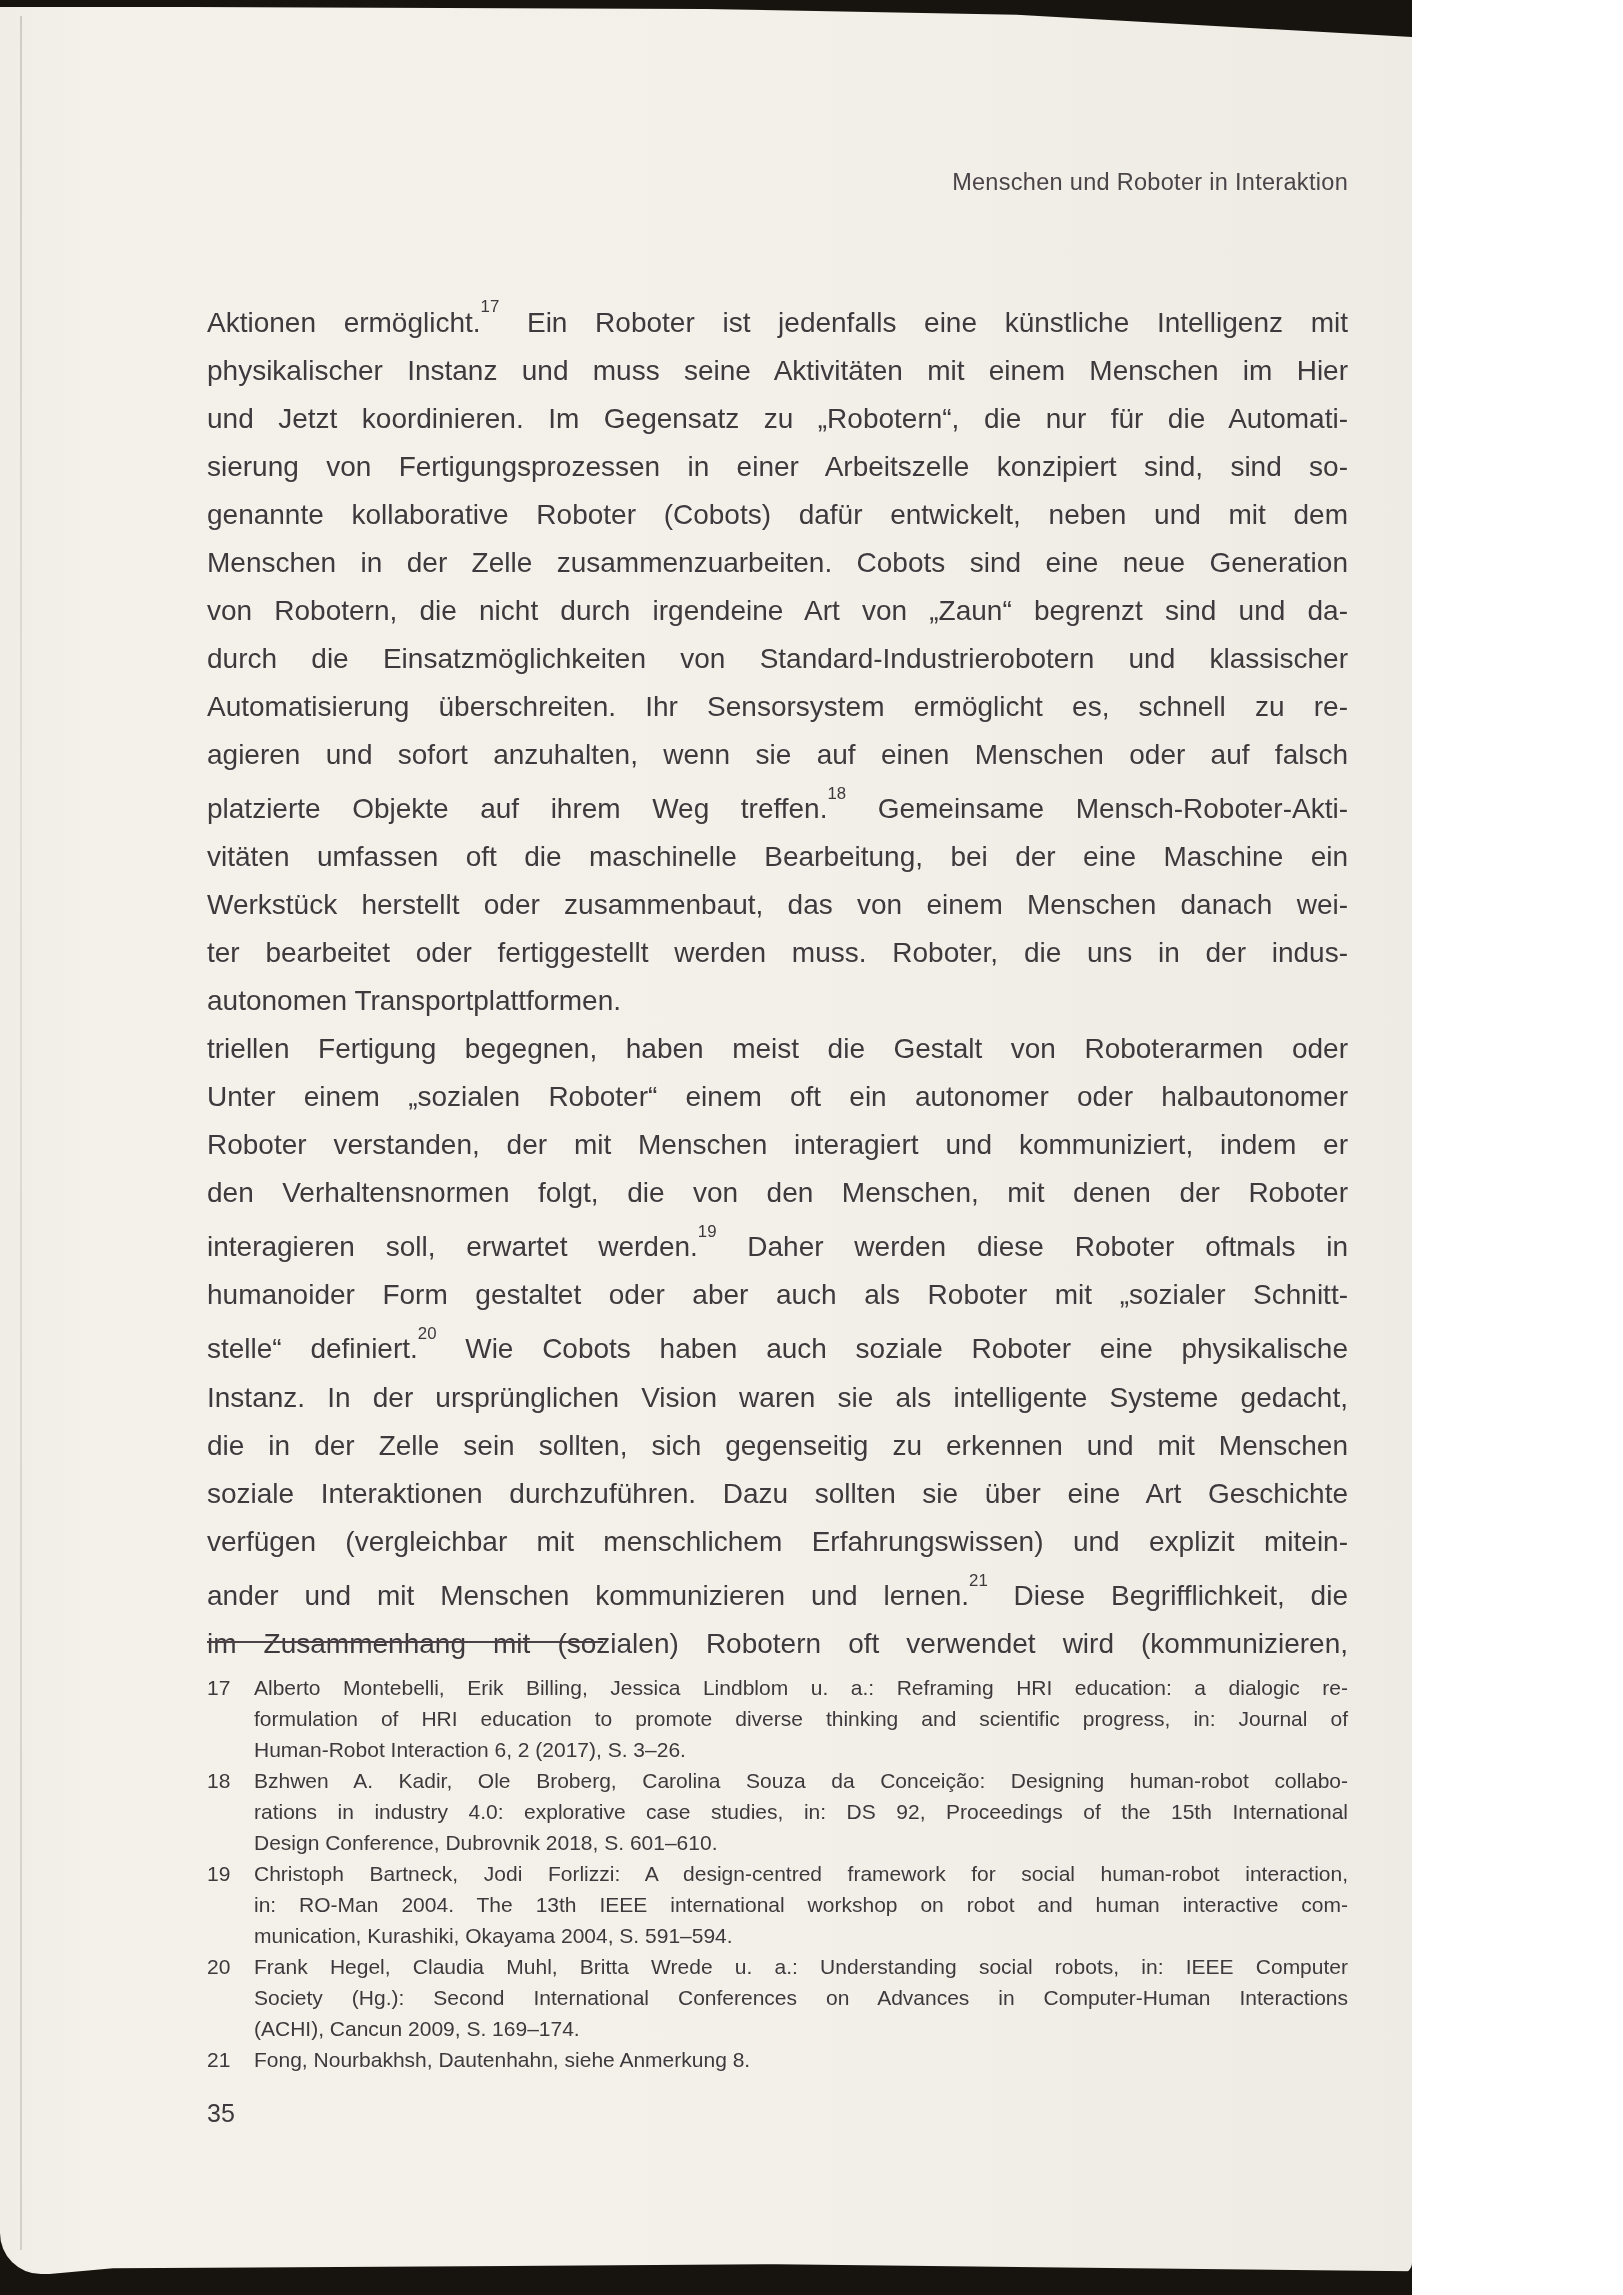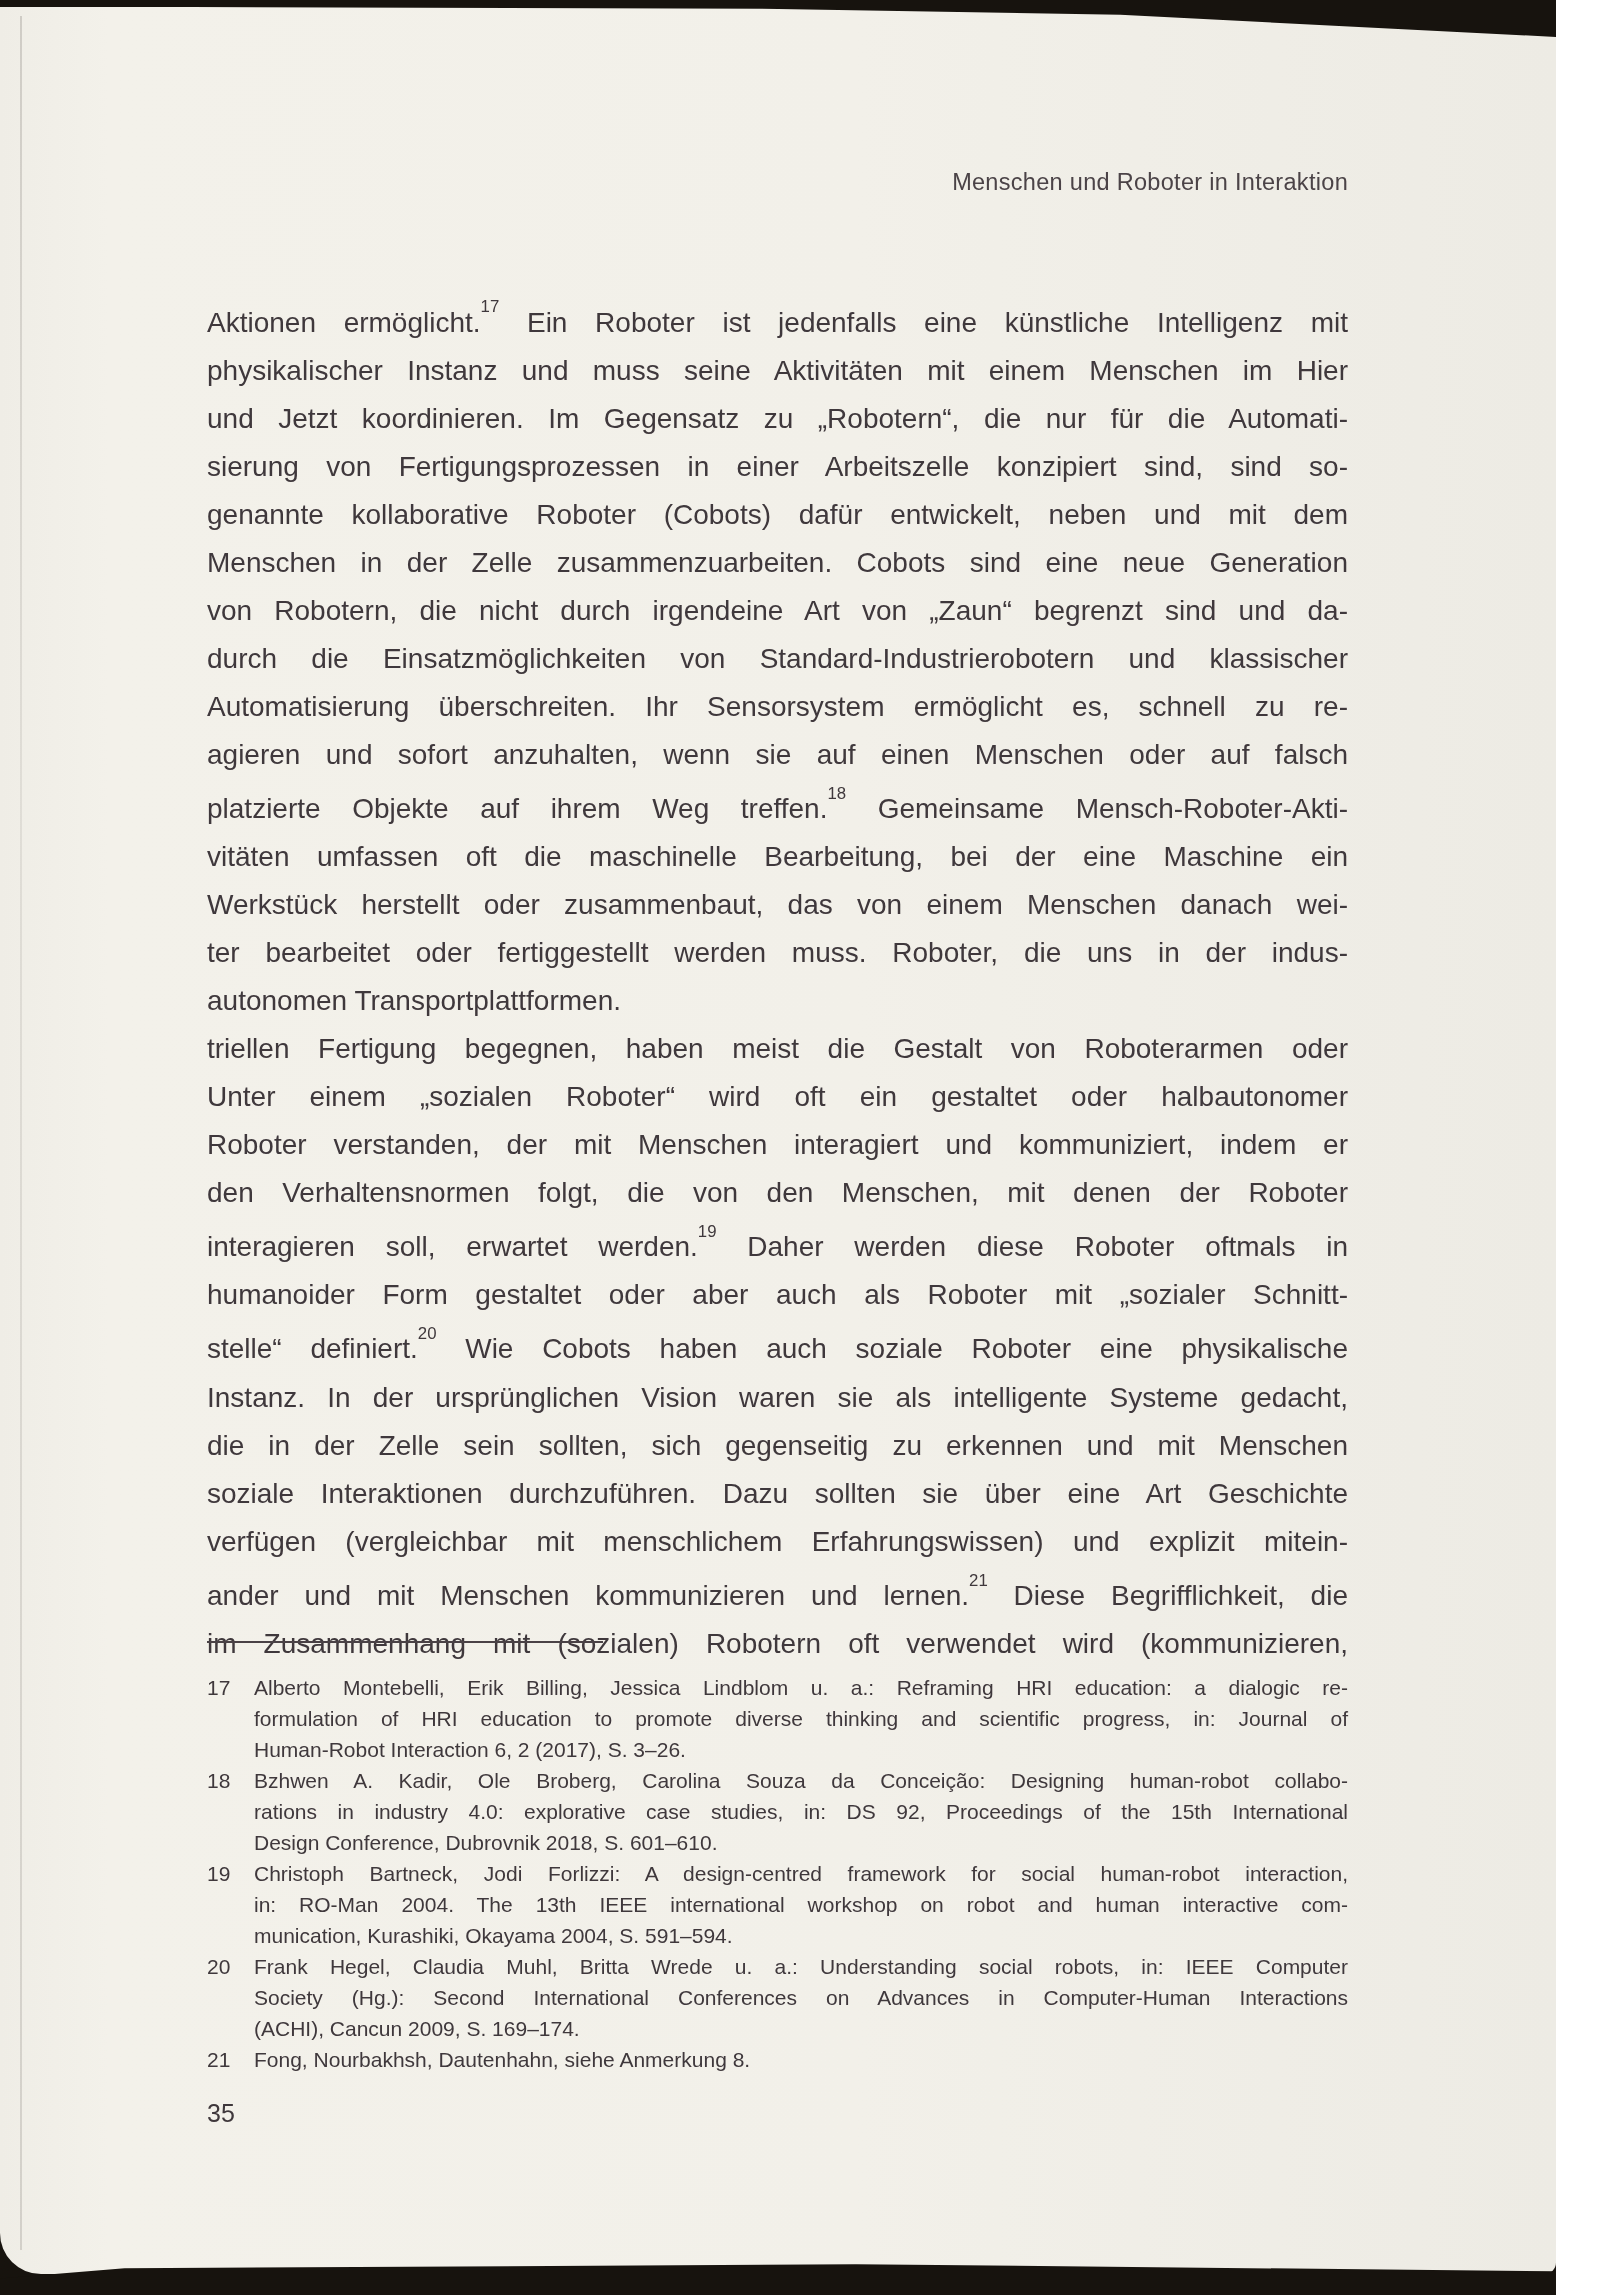--- a/index.html
+++ b/index.html
@@ -1,18 +1,18 @@
 <!DOCTYPE html>
 <html lang="de" style="font-size:13px"><head>
 <meta charset="utf-8">
 <style>
   html,body{margin:0;padding:0;}
   .scan{
     position:relative;
-    width:1556px;height:2295px;
+    width:1412px;height:2295px;
     background:#17130e;
     overflow:hidden;
     font-family:"Liberation Sans", sans-serif;
   }
   .page{
     position:absolute;
     left:0;right:0;top:6.5px;bottom:21px;
     background:linear-gradient(90deg,#efede6 0%,#f3f1ea 7%,#f2f0e9 55%,#edebe4 100%);
     border-radius:0 0 11.4px 41px;
   }
@@ -90,21 +90,21 @@
         <div class="line j">von Robotern, die nicht durch irgendeine Art von „Zaun“ begrenzt sind und da-</div>
         <div class="line j">durch die Einsatzmöglichkeiten von Standard-Industrierobotern und klassischer</div>
         <div class="line j">Automatisierung überschreiten. Ihr Sensorsystem ermöglicht es, schnell zu re-</div>
         <div class="line j">agieren und sofort anzuhalten, wenn sie auf einen Menschen oder auf falsch</div>
         <div class="line j">platzierte Objekte auf ihrem Weg treffen.<sup class="fnref">18</sup> Gemeinsame Mensch-Roboter-Akti-</div>
         <div class="line j">vitäten umfassen oft die maschinelle Bearbeitung, bei der eine Maschine ein</div>
         <div class="line j">Werkstück herstellt oder zusammenbaut, das von einem Menschen danach wei-</div>
         <div class="line j">ter bearbeitet oder fertiggestellt werden muss. Roboter, die uns in der indus-</div>
         <div class="line l">autonomen Transportplattformen.</div>
         <div class="line j">triellen Fertigung begegnen, haben meist die Gestalt von Roboterarmen oder</div>
-        <div class="line j">Unter einem „sozialen Roboter“ wird oft ein gestaltet oder halbautonomer</div>
+        <div class="line j">Unter einem „sozialen Roboter“ einem oft ein autonomer oder halbautonomer</div>
         <div class="line j">Roboter verstanden, der mit Menschen interagiert und kommuniziert, indem er</div>
         <div class="line j">den Verhaltensnormen folgt, die von den Menschen, mit denen der Roboter</div>
         <div class="line j">interagieren soll, erwartet werden.<sup class="fnref">19</sup> Daher werden diese Roboter oftmals in</div>
         <div class="line j">humanoider Form gestaltet oder aber auch als Roboter mit „sozialer Schnitt-</div>
         <div class="line j">stelle“ definiert.<sup class="fnref">20</sup> Wie Cobots haben auch soziale Roboter eine physikalische</div>
         <div class="line j">Instanz. In der ursprünglichen Vision waren sie als intelligente Systeme gedacht,</div>
         <div class="line j">die in der Zelle sein sollten, sich gegenseitig zu erkennen und mit Menschen</div>
         <div class="line j">soziale Interaktionen durchzuführen. Dazu sollten sie über eine Art Geschichte</div>
         <div class="line j">verfügen (vergleichbar mit menschlichem Erfahrungswissen) und explizit mitein-</div>
         <div class="line j">ander und mit Menschen kommunizieren und lernen.<sup class="fnref">21</sup> Diese Begrifflichkeit, die</div>

